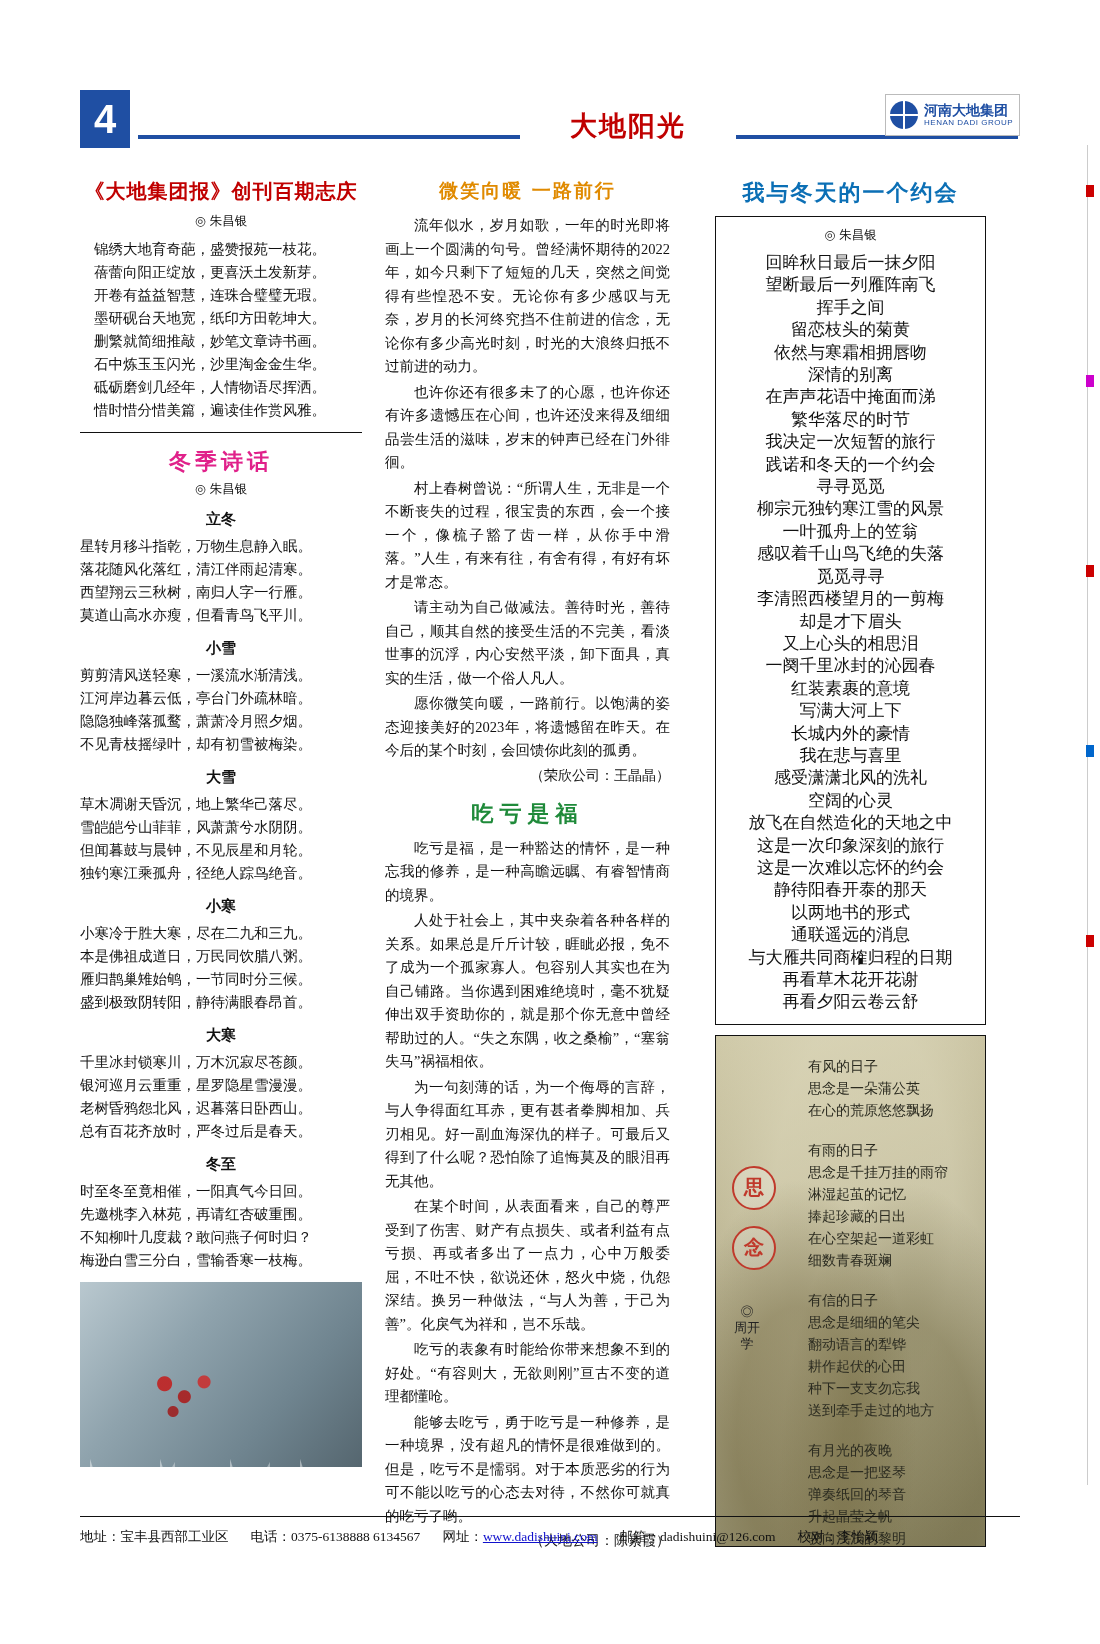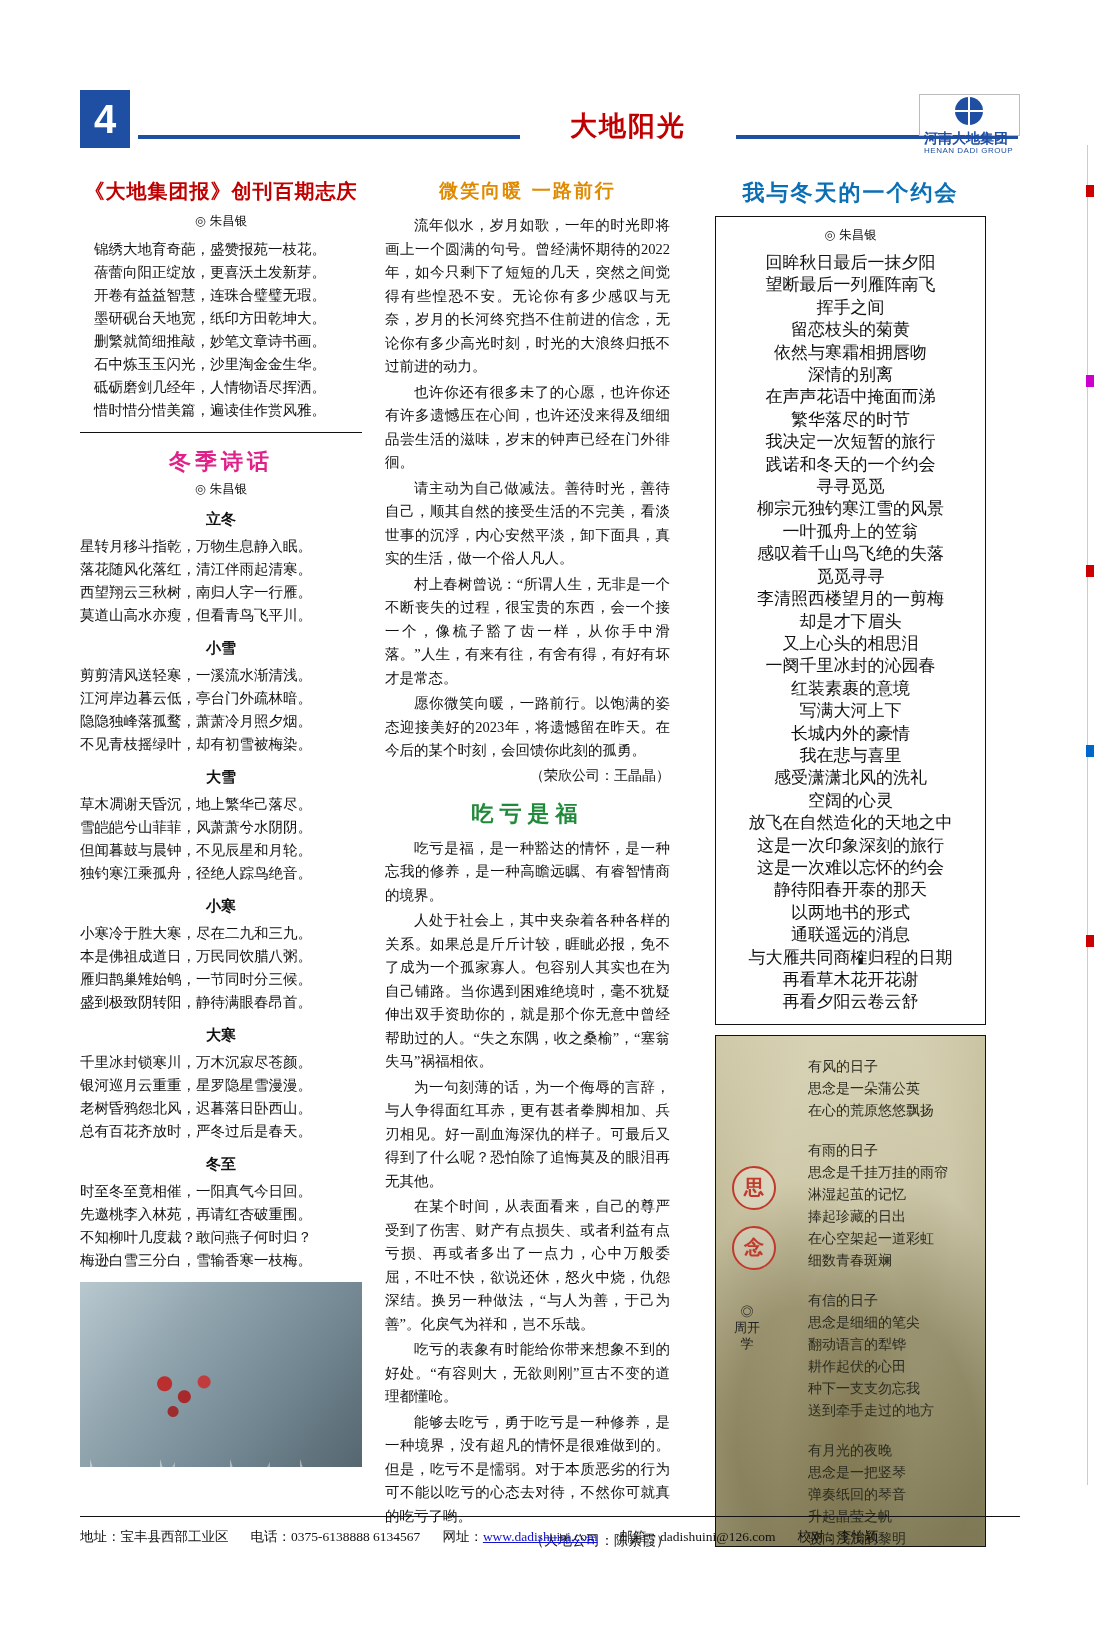--- a/index.html
+++ b/index.html
@@ -33,21 +33,21 @@
     text-align:center;
     font-family:"DejaVu Sans", sans-serif;
     font-weight:bold;font-size:27px;color:#c00000;
     letter-spacing:2px;
     background:#fff;padding:0 8px;
     z-index:3;
   }
   .logo{
     position:absolute;right:0;top:4px;height:36px;
     display:flex;align-items:center;gap:6px;
-    border:1px solid #bbb;padding:2px 6px 2px 4px;background:#fff;flex-direction:column;
+    border:1px solid #bbb;padding:2px 6px 2px 4px;background:#fff;
   }
   .logo-globe{
     width:28px;height:28px;border-radius:50%;
     background:#1f4fa3;position:relative;flex:0 0 auto;
   }
   .logo-globe:before{
     content:"";position:absolute;left:0;top:13px;width:28px;height:2px;background:#fff;
   }
   .logo-globe:after{
     content:"";position:absolute;left:13px;top:0;width:2px;height:28px;background:#fff;
@@ -266,22 +266,22 @@
       <div>梅逊白雪三分白，雪输香寒一枝梅。</div>
     </div>
 
     <div class="photo"></div>
   </div>
 
   <div class="col col2">
     <div class="hd-orange">微笑向暖 一路前行</div>
     <p class="para">流年似水，岁月如歌，一年的时光即将画上一个圆满的句号。曾经满怀期待的2022年，如今只剩下了短短的几天，突然之间觉得有些惶恐不安。无论你有多少感叹与无奈，岁月的长河终究挡不住前进的信念，无论你有多少高光时刻，时光的大浪终归抵不过前进的动力。</p>
     <p class="para">也许你还有很多未了的心愿，也许你还有许多遗憾压在心间，也许还没来得及细细品尝生活的滋味，岁末的钟声已经在门外徘徊。</p>
+    <p class="para">村上春树曾说：“所谓人生，无非是一个不断丧失的过程，很宝贵的东西，会一个接一个，像梳子豁了齿一样，从你手中滑落。”人生，有来有往，有舍有得，有好有坏才是常态。</p>
     <p class="para">请主动为自己做减法。善待时光，善待自己，顺其自然的接受生活的不完美，看淡世事的沉浮，内心安然平淡，卸下面具，真实的生活，做一个俗人凡人。</p>
-    <p class="para">村上春树曾说：“所谓人生，无非是一个不断丧失的过程，很宝贵的东西，会一个接一个，像梳子豁了齿一样，从你手中滑落。”人生，有来有往，有舍有得，有好有坏才是常态。</p>
     <p class="para">愿你微笑向暖，一路前行。以饱满的姿态迎接美好的2023年，将遗憾留在昨天。在今后的某个时刻，会回馈你此刻的孤勇。</p>
     <div class="sign">（荣欣公司：王晶晶）</div>
 
     <div class="hd-green">吃亏是福</div>
     <p class="para">吃亏是福，是一种豁达的情怀，是一种忘我的修养，是一种高瞻远瞩、有睿智情商的境界。</p>
     <p class="para">人处于社会上，其中夹杂着各种各样的关系。如果总是斤斤计较，睚眦必报，免不了成为一个孤家寡人。包容别人其实也在为自己铺路。当你遇到困难绝境时，毫不犹疑伸出双手资助你的，就是那个你无意中曾经帮助过的人。“失之东隅，收之桑榆”，“塞翁失马”祸福相依。</p>
     <p class="para">为一句刻薄的话，为一个侮辱的言辞，与人争得面红耳赤，更有甚者拳脚相加、兵刃相见。好一副血海深仇的样子。可最后又得到了什么呢？恐怕除了追悔莫及的眼泪再无其他。</p>
     <p class="para">在某个时间，从表面看来，自己的尊严受到了伤害、财产有点损失、或者利益有点亏损、再或者多出了一点力，心中万般委屈，不吐不快，欲说还休，怒火中烧，仇怨深结。换另一种做法，“与人为善，于己为善”。化戾气为祥和，岂不乐哉。</p>
     <p class="para">吃亏的表象有时能给你带来想象不到的好处。“有容则大，无欲则刚”亘古不变的道理都懂呛。</p>
     <p class="para">能够去吃亏，勇于吃亏是一种修养，是一种境界，没有超凡的情怀是很难做到的。但是，吃亏不是懦弱。对于本质恶劣的行为可不能以吃亏的心态去对待，不然你可就真的吃亏了哟。</p>

